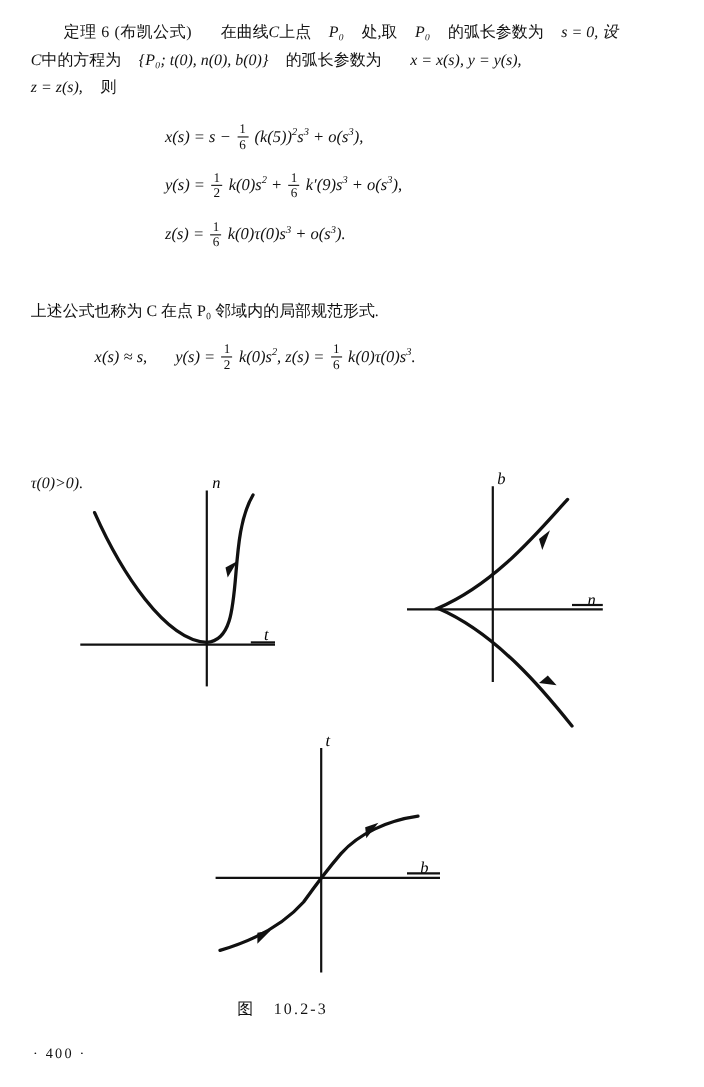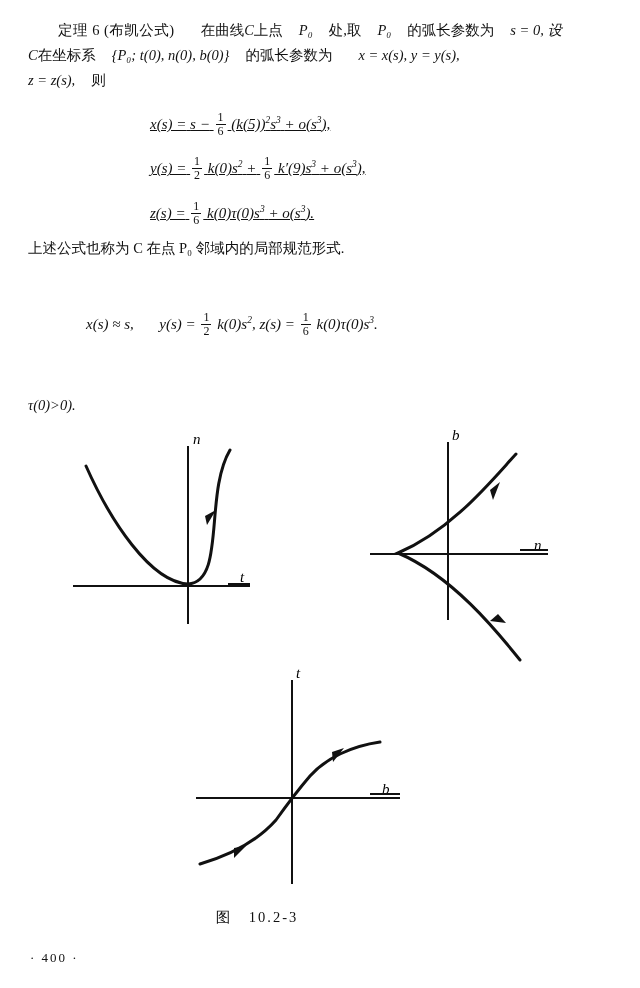--- a/index.html
+++ b/index.html
@@ -51,21 +51,20 @@
     font-style: italic;
   }
 
   
   .eqgroup1 {
     position: absolute;
     left: 150px;
     top: 112px;
     width: 400px;
     font-size: 15px;
-    text-decoration: underline;
   }
   .eqline {
     margin-bottom: 18px;
     white-space: nowrap;
     font-style: italic;
   }
   .frac {
     display: inline-block;
     vertical-align: middle;
     text-align: center;
@@ -87,20 +86,21 @@
   }
   sup.sm { font-size: 9.5px; }
 
   .para {
     position: absolute;
     left: 28px;
     width: 584px;
     font-size: 14.5px;
     line-height: 1.74;
     text-align: justify;
+    margin-top: 35px;
   }
   #para-local { top: 236px; }
   #para-approx { top: 266px; }
   .eq-approx {
     position: absolute;
     left: 86px;
     top: 312px;
     font-size: 15px;
     font-style: italic;
     white-space: nowrap;
@@ -136,21 +136,21 @@
   }
 </style>
 </head>
 <body>
 
 <div class="page">
 
   <div class="theorem-block">
     <span class="indent"></span><span class="bold-head">定理 6 (布凯公式)</span><span class="sp-lg"></span><span>在曲线</span><span class="math">C</span><span>上点</span><span class="sp"></span><span class="math">P₀</span><span class="sp"></span><span>处,取</span><span class="sp"></span><span class="math">P₀</span><span class="sp"></span><span>的弧长参数为</span><span class="sp"></span><span class="math">s = 0, 设</span>
     <br>
-    <span class="math">C</span><span>在坐标系</span><span class="sp"></span><span class="math">{P₀; t(0), n(0), b(0)}</span><span class="sp"></span><span>的弧长参数为</span><span class="sp-lg"></span><span class="math">x = x(s), y = y(s),</span>
+    <span class="math">C</span><span>中的方程为</span><span class="sp"></span><span class="math">{P₀; t(0), n(0), b(0)}</span><span class="sp"></span><span>的弧长参数为</span><span class="sp-lg"></span><span class="math">x = x(s), y = y(s),</span>
     <br>
     <span class="math">z = z(s),</span><span class="sp"></span><span>则</span>
   </div>
 
   <div class="eqgroup1">
     <div class="eqline">
       <span>x(s) =</span>
       <span>s −</span>
       <span class="frac">
         <span class="num">1</span>

